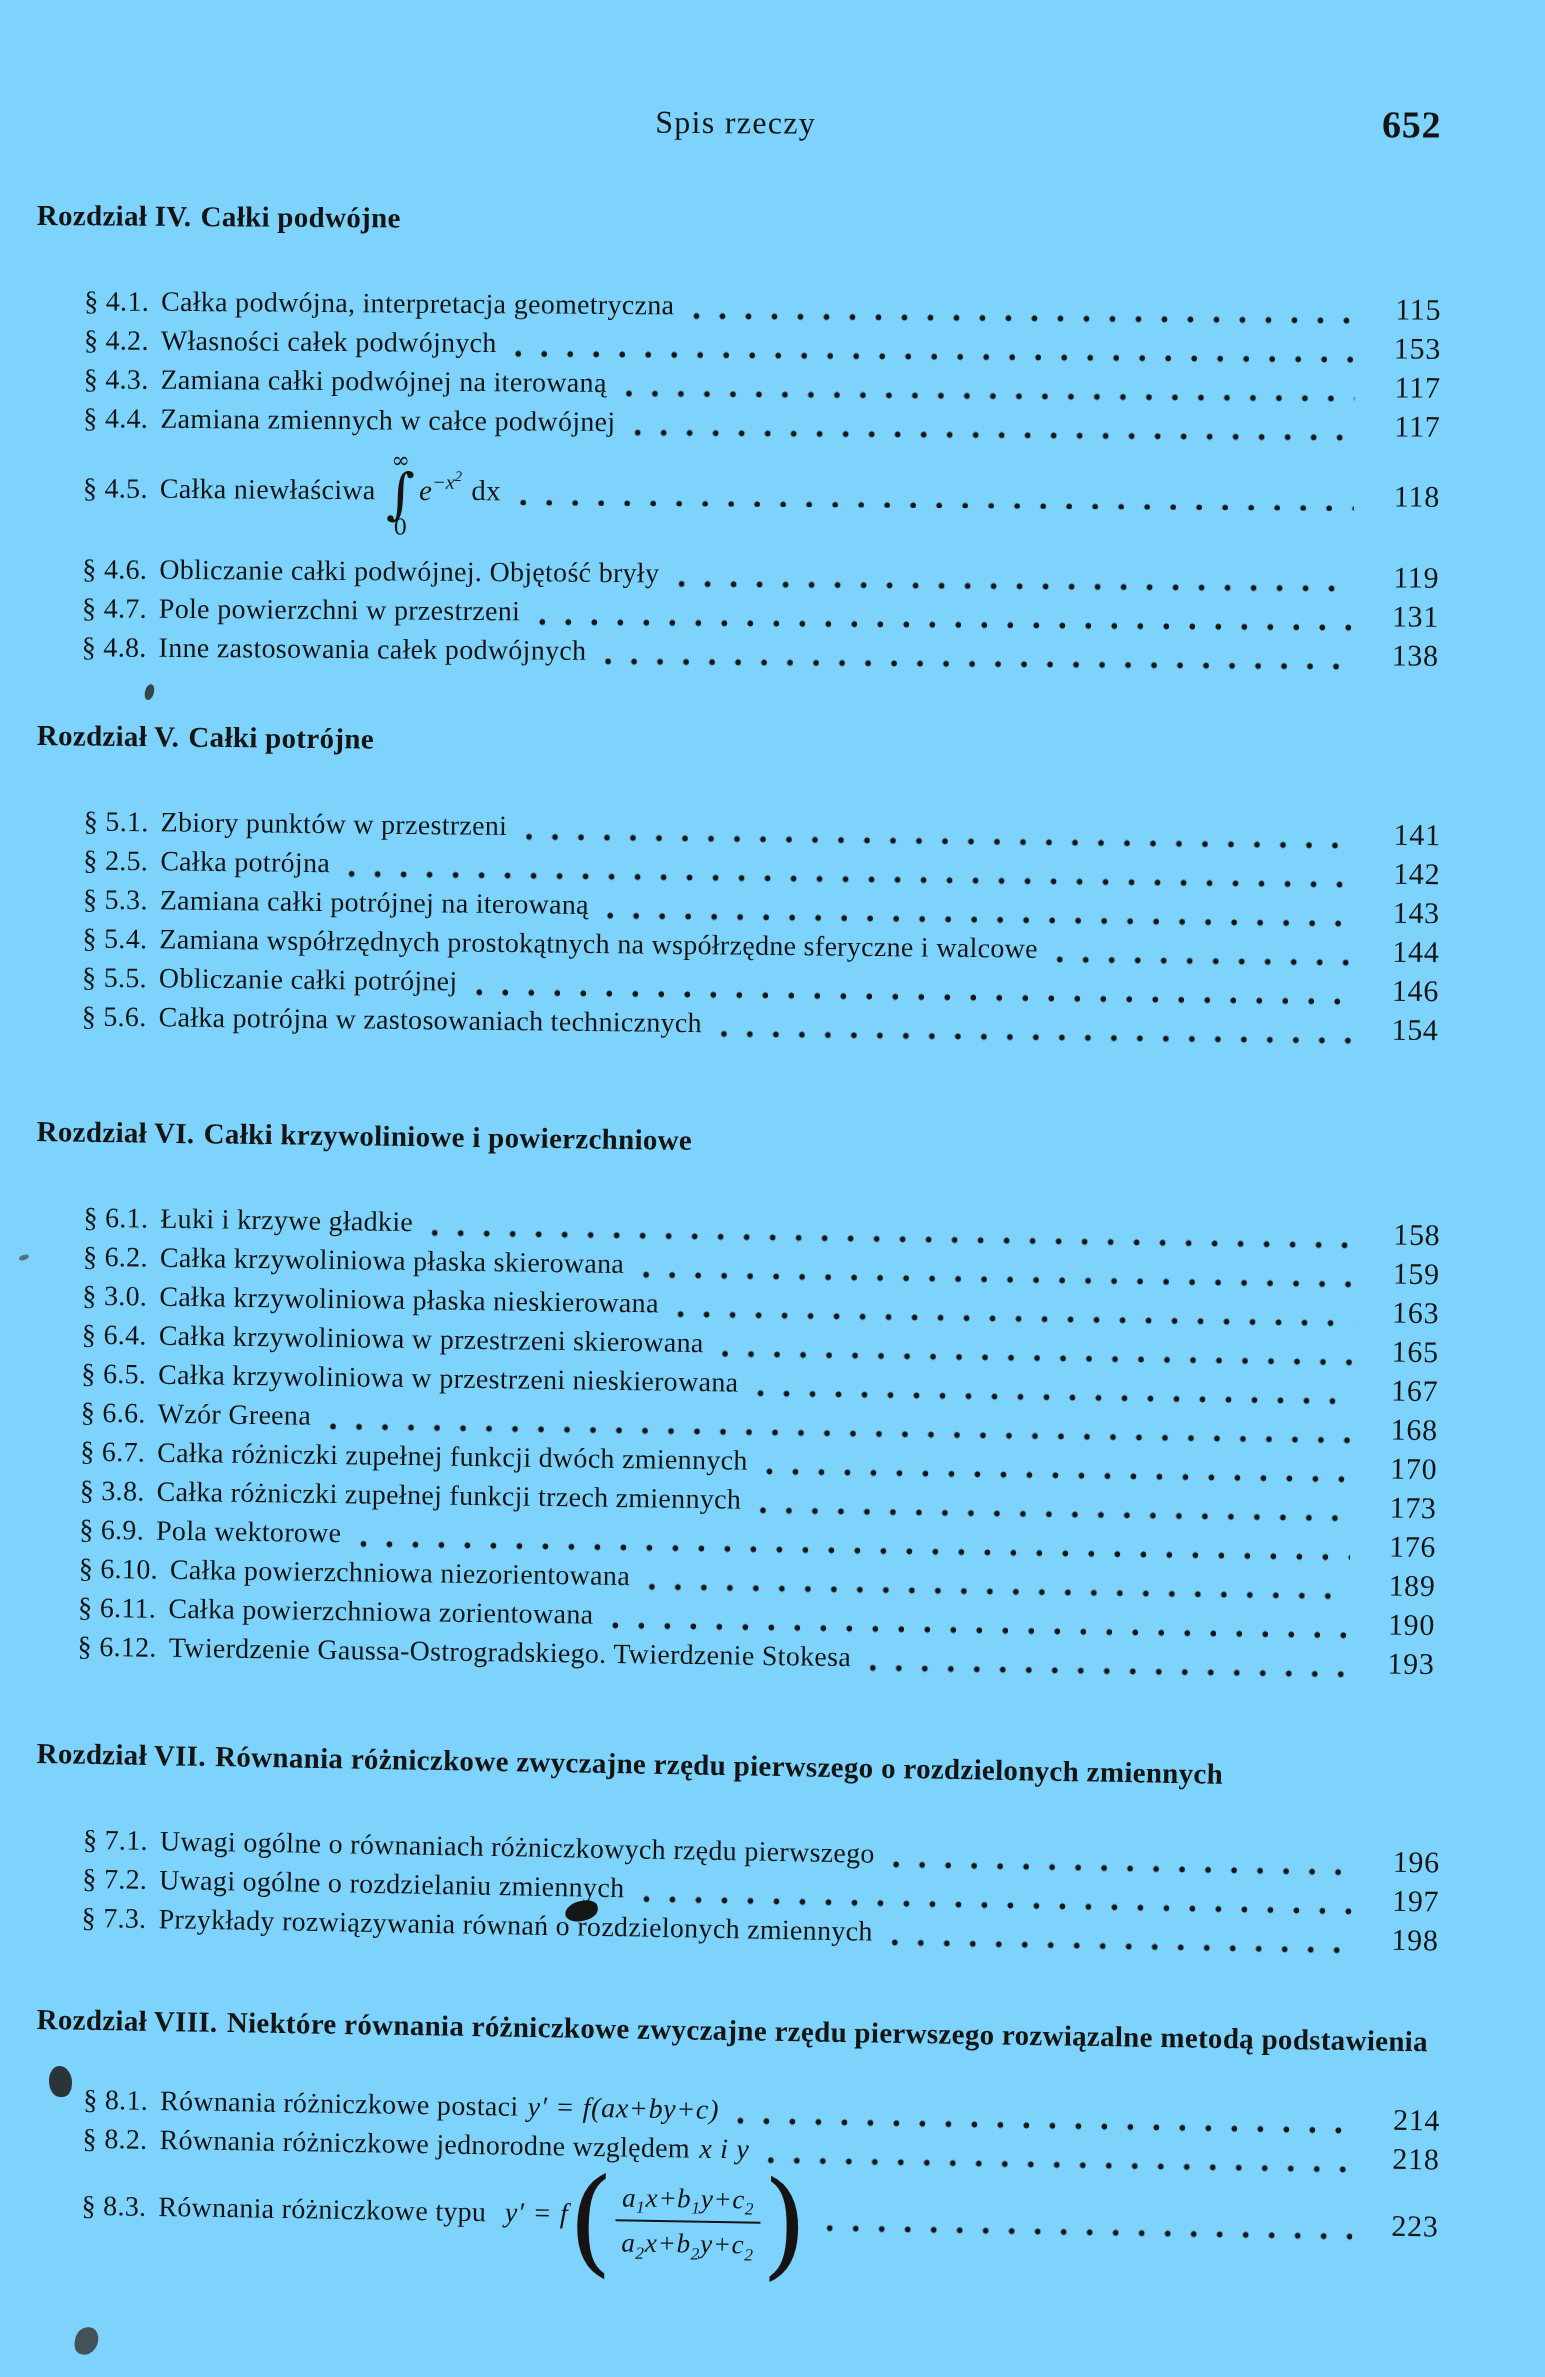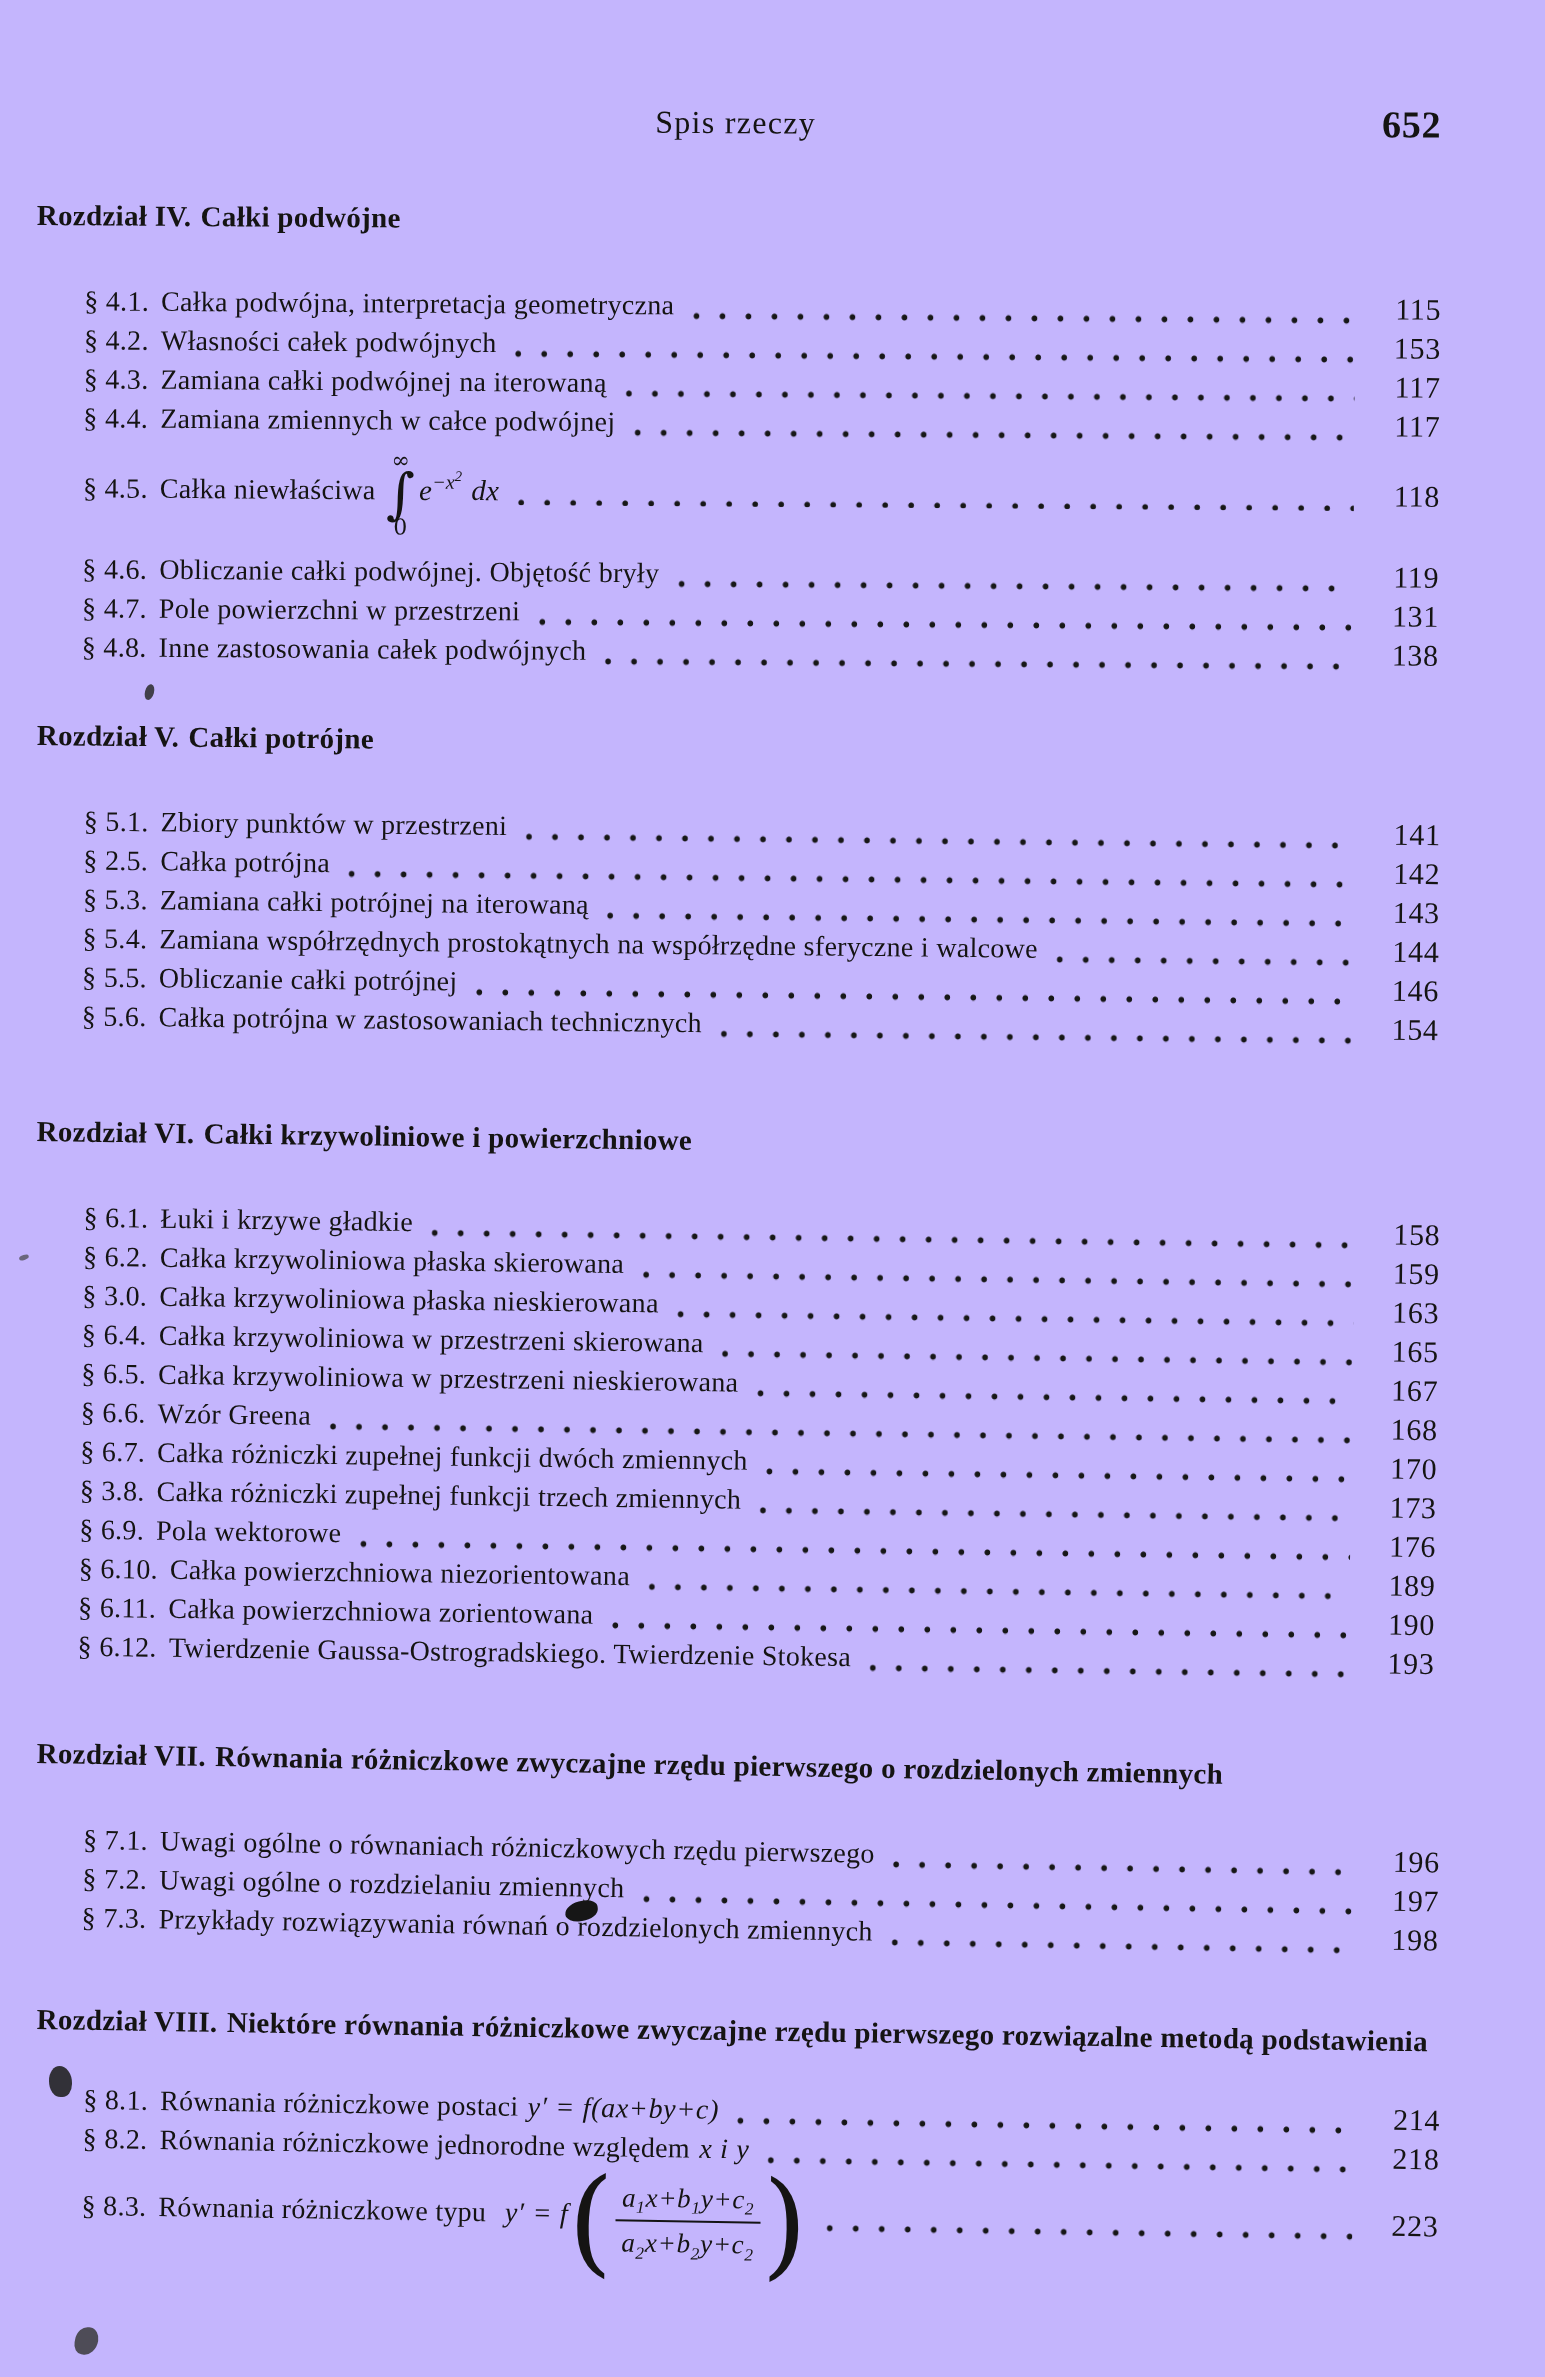--- a/index.html
+++ b/index.html
@@ -1,18 +1,18 @@
 <!DOCTYPE html>
 <html style="font-size:10.6px"><head>
 <meta charset="utf-8">
 <style>
   html,body { margin:0; padding:0; background:#e8e8e6; }
   .page {
     position:relative; width:1546px; height:2377px; margin:0 auto;
-    background:#c4b5fd; overflow:hidden; color:#151413;
+    background:#7dd3fc; overflow:hidden; color:#151413;
     font-family:"Liberation Serif","DejaVu Serif",serif;
     -webkit-font-smoothing:antialiased;
   }
   .content { position:absolute; left:37px; top:0; width:1405px; }
 
   
   .pagehead { position:relative; height:194px; transform:rotate(.35deg); transform-origin:0 0; }
   .head-title { position:absolute; left:619px; top:100px; font-size:32px; letter-spacing:1.3px; white-space:nowrap; }
   .head-num   { position:absolute; right:0; top:94px; font-size:38px; font-weight:bold; letter-spacing:0.7px; }
 
@@ -54,21 +54,21 @@
     display:inline-flex; flex-direction:column; align-items:center;
     vertical-align:middle; position:relative; top:1.3px; margin-right:4px;
     font-family:"DejaVu Serif",serif;
   }
   .int-top { font-size:22px; line-height:22.6px; }
   .int-sym { font-size:55px; line-height:43px; }
   .int-bot { font-size:22px; line-height:24px; }
   .int-base { font-style:italic; font-size:29px; }
   .int-exp  { display:inline-block; position:relative; top:-11.3px; font-style:italic; font-size:20px; letter-spacing:0;text-align:center; }
   .int-exp2 { display:inline-block; position:relative; top:-7.3px; font-size:14.6px; }
-  .int-dx   { font-style:italic; font-size:29px; margin-left:9.3px; }
+  .int-dx   { font-size:29px; margin-left:9.3px; }
 
   
   .row-frac { margin:13.3px 0 5.3px; }
   .fracwrap { display:inline-block; position:relative; margin-left:9.3px; white-space:nowrap; }
   .bigp {
     font-size:116px; line-height:0; vertical-align:middle;
     position:relative; top:5.3px; font-family:"DejaVu Serif",serif; font-weight:normal;
   }
   .frac {
     display:inline-flex; flex-direction:column; align-items:center;

